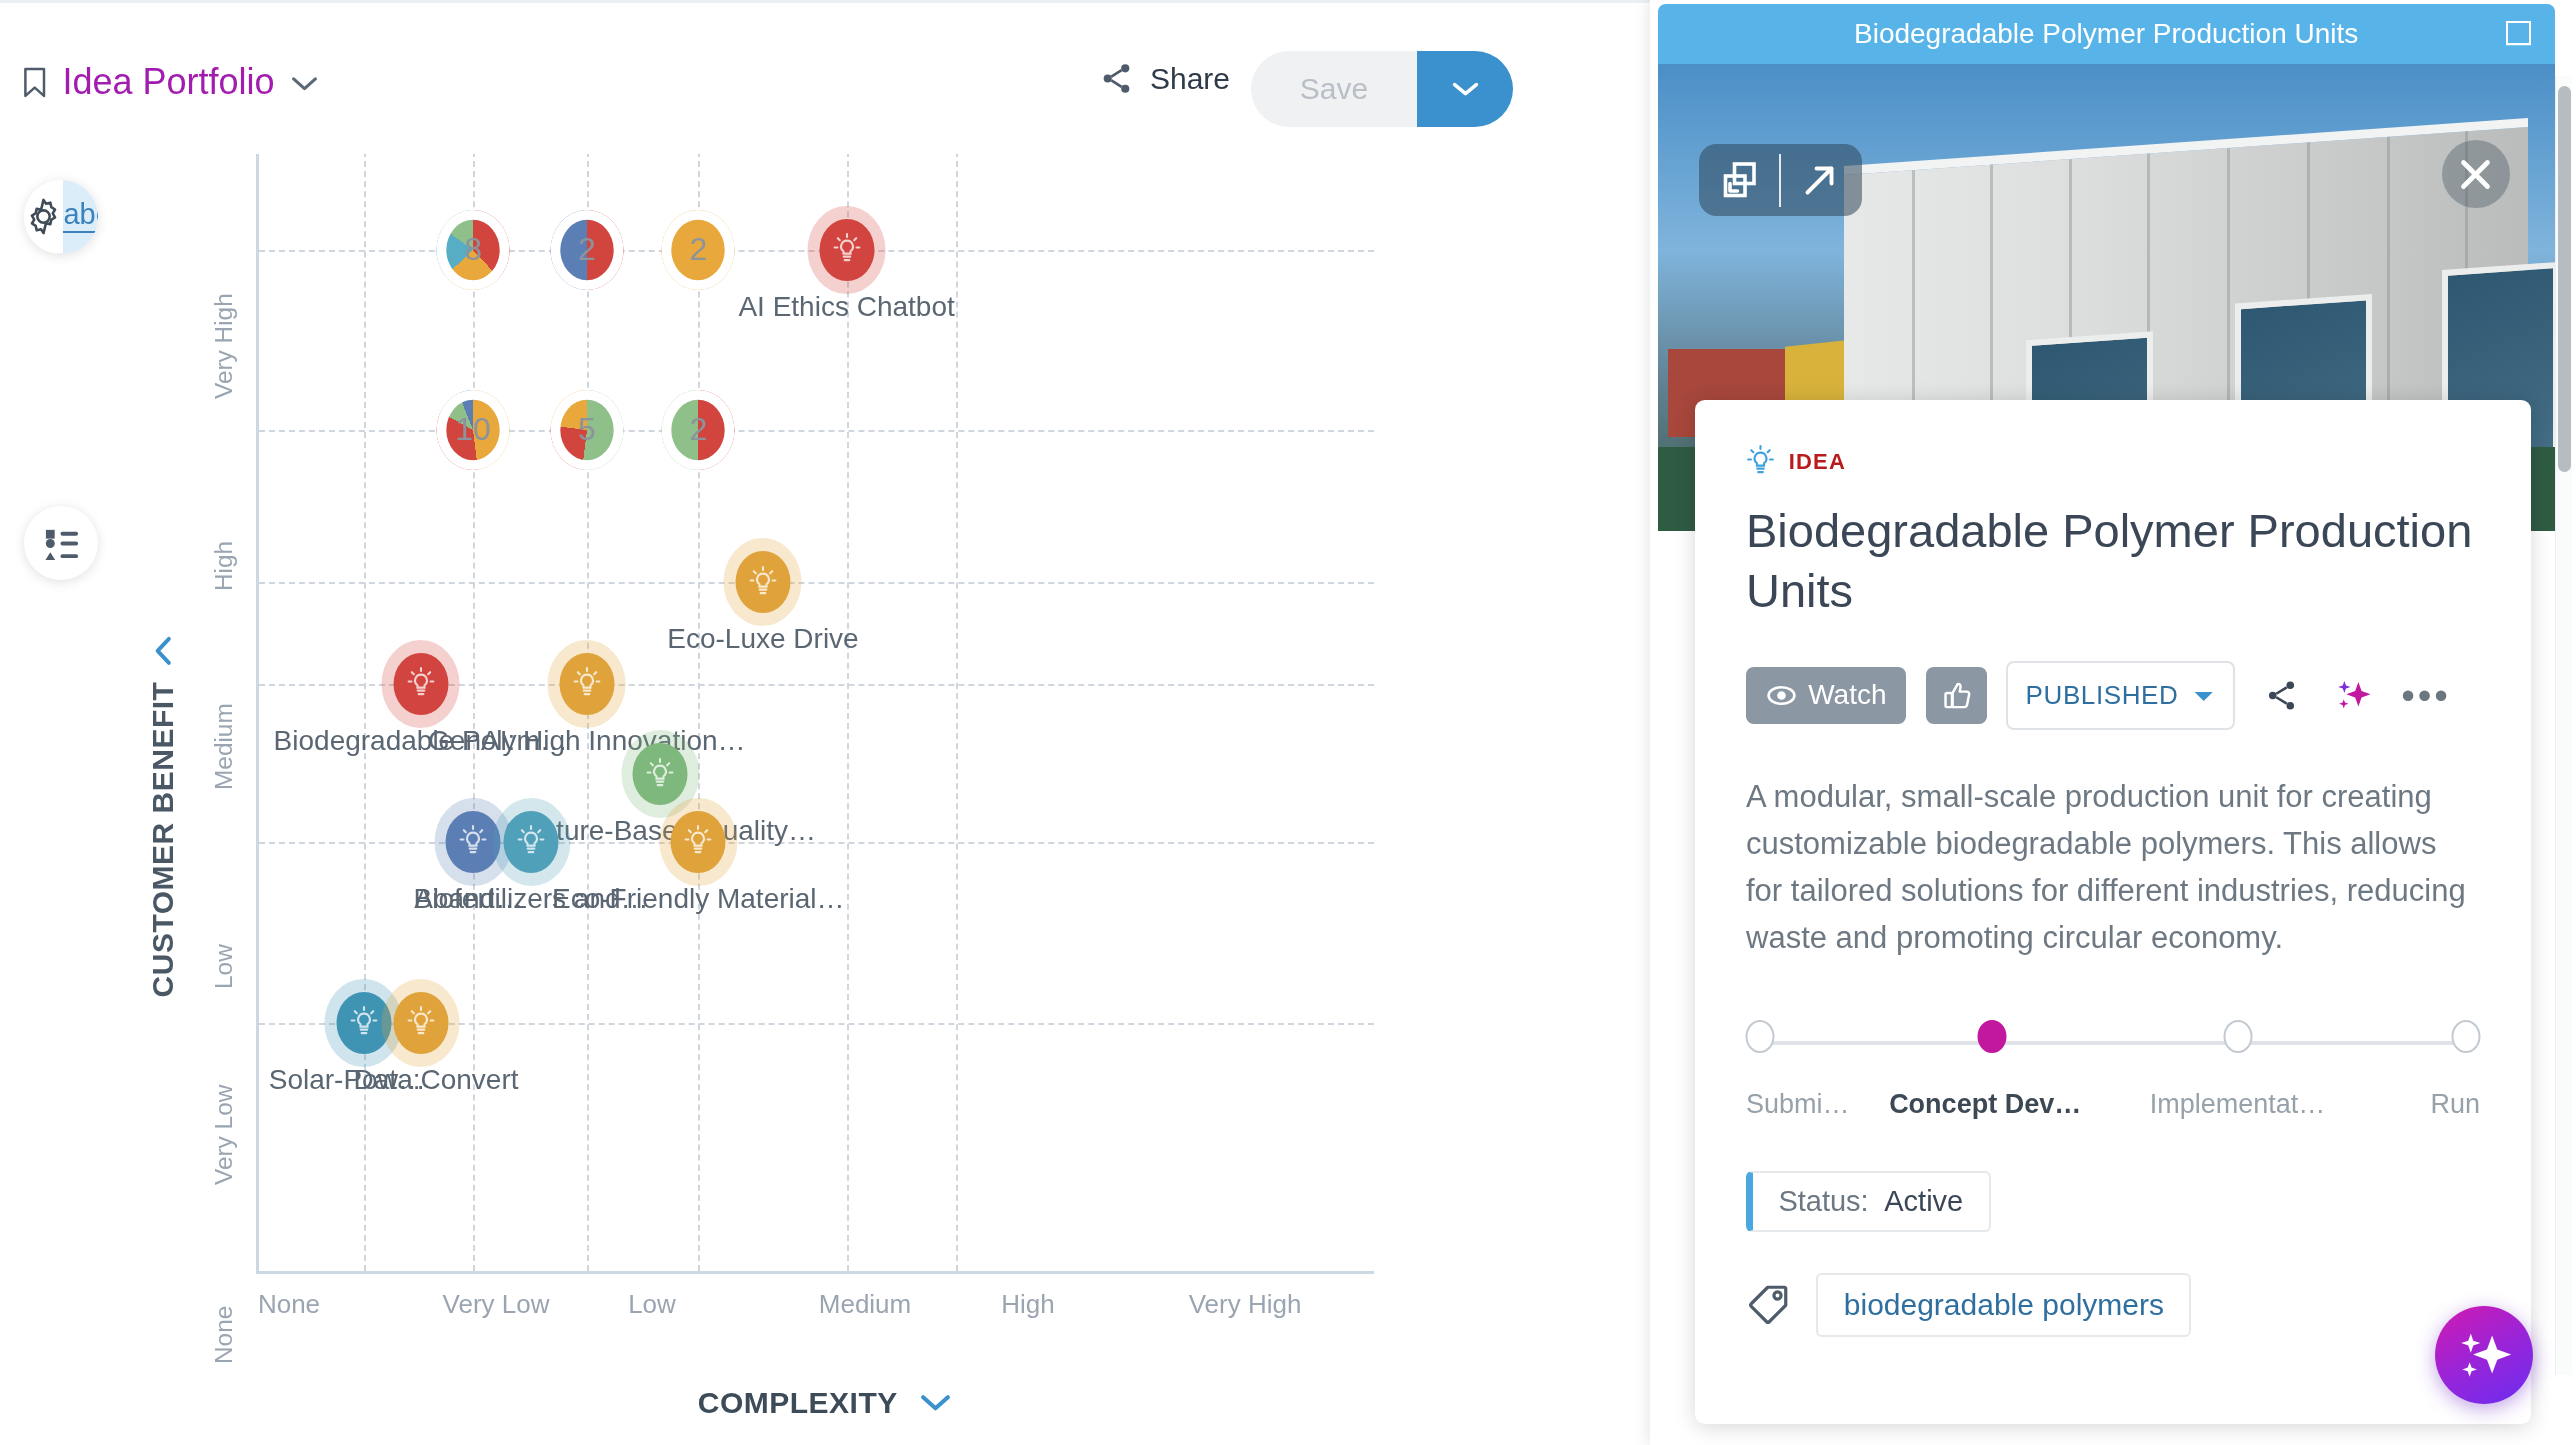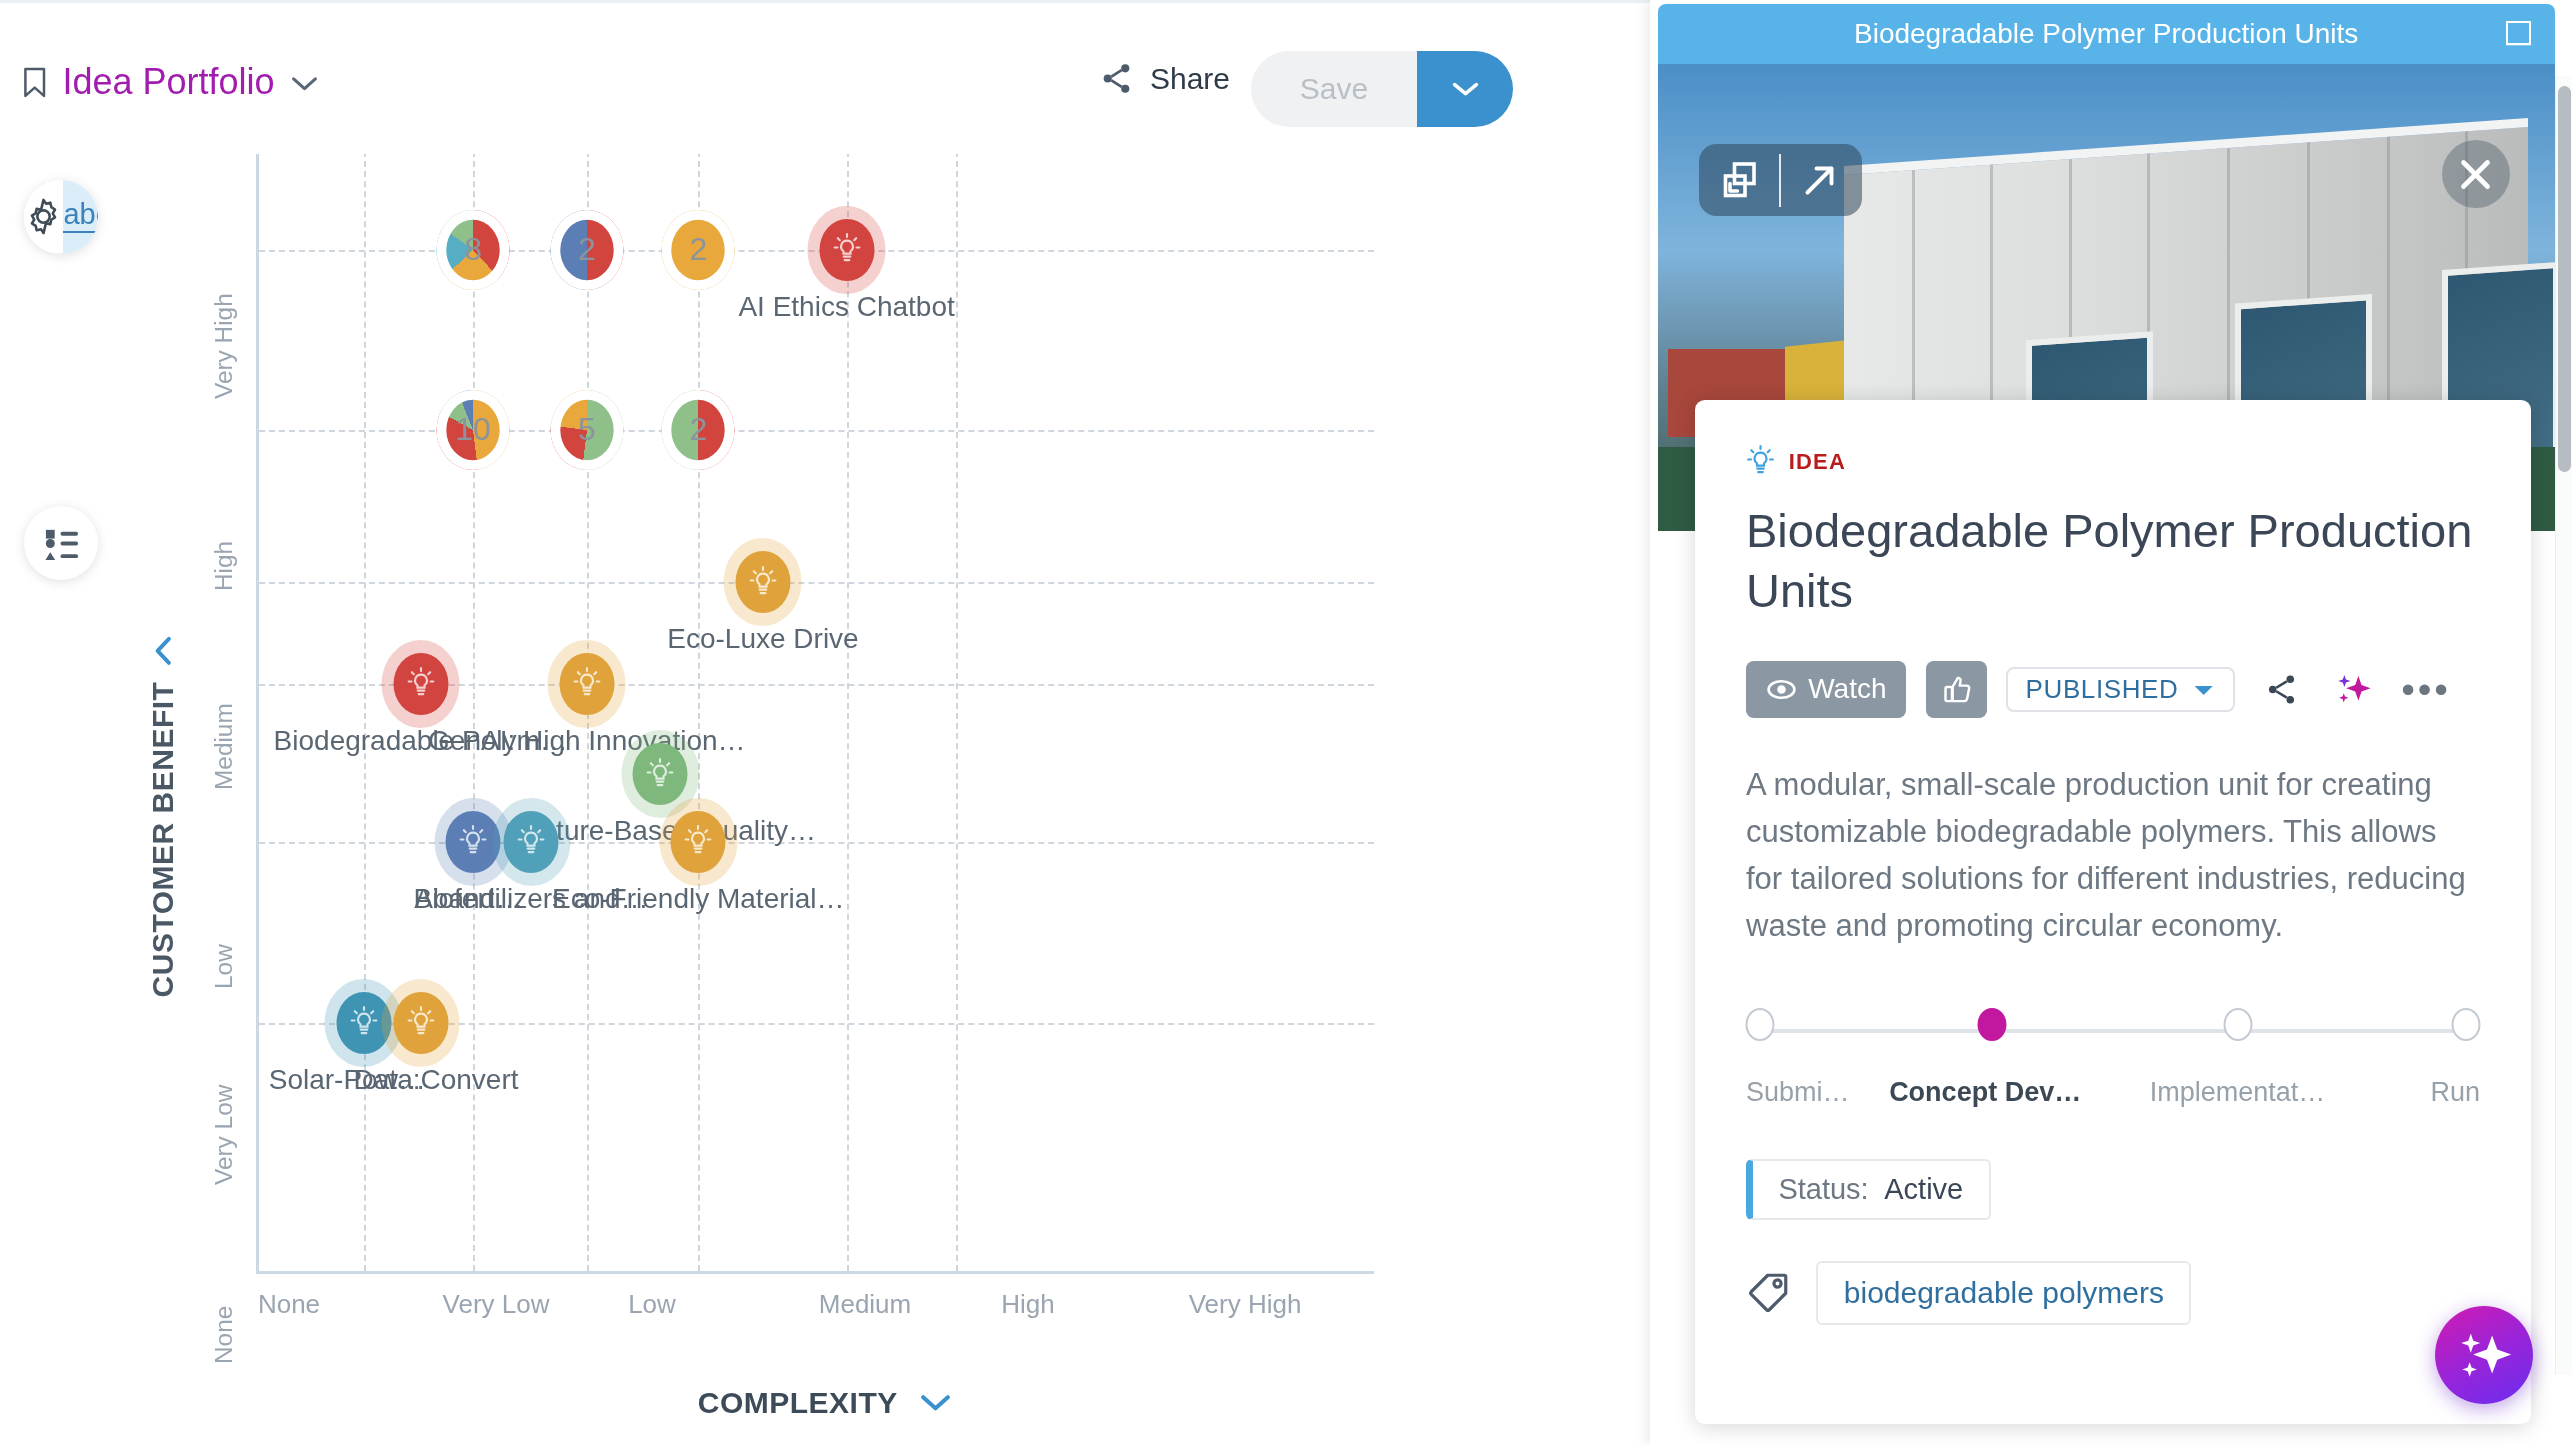--- a/index.html
+++ b/index.html
@@ -230,21 +230,21 @@
     height: 57px; padding: 0 19.5px; display:flex; align-items:center; gap:11.7px;
     font-size: 28px; cursor: pointer; border: none; font-family: inherit;
   }
   .like-btn {
     background: #8b97a3; color: #fff; border-radius: 7.8px;
     height: 57px; width: 61px; display:flex; align-items:center; justify-content:center;
     cursor: pointer; border: none;
   }
   .published-btn {
     border: 2px solid #dfe3e8; border-radius: 7.8px; background: #fff;
-    height: 45px; padding: 0 17.6px; display:flex; align-items:center; gap: 13.7px;
+    height: 69px; padding: 0 17.6px; display:flex; align-items:center; gap: 13.7px;
     font-size: 26px; color: #2f6fa0; letter-spacing: 0.6px; cursor: pointer;
     font-family: inherit;
   }
   .icon-btn { width: 53px; height: 53px; display:flex; align-items:center; justify-content:center; cursor:pointer; }
   .dots { font-size: 39px; color: #6b7680; line-height: 0.4; letter-spacing: 2.9px; }
 
   .card-desc {
     margin-top: 43px; font-size: 31px; line-height: 1.52; color: #6d7883;
   }
   .stage-track {

